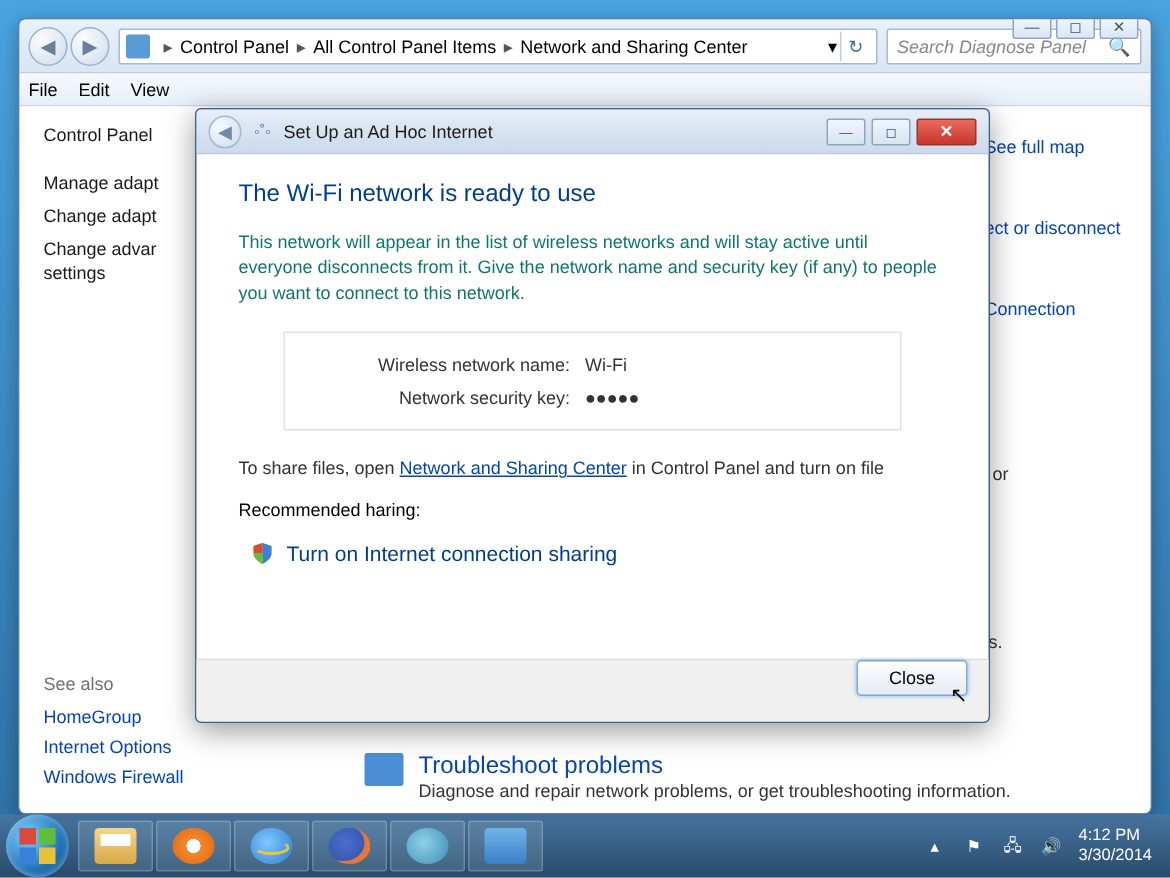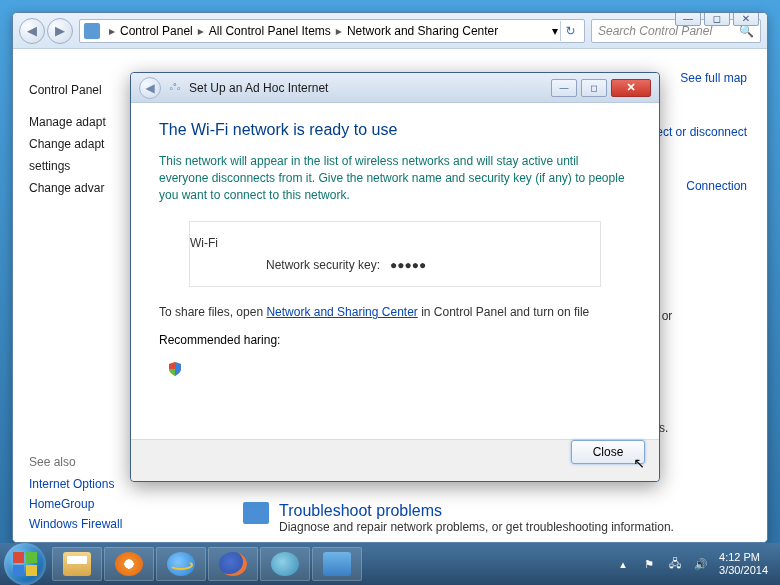--- a/index.html
+++ b/index.html
@@ -25,21 +25,21 @@
 
 .menu-bar { height: 22px; background: linear-gradient(#f6f9fd,#e6eef8); border-bottom: 1px solid #c9d6e8; display: flex; align-items: center; padding: 0 6px; font-size: 12px; gap: 14px; }
 
 
 .parent-body { position: absolute; top: 58px; left: 0; right: 0; bottom: 0; display: flex; background: #fff; }
 .sidebar { width: 210px; padding: 12px 16px; font-size: 12px; color: #1a1a1a; }
 .sidebar .item { margin-bottom: 8px; color: #1a1a1a; cursor: pointer; }
 .sidebar .section-label { color: #707070; margin-top: 260px; margin-bottom: 8px; }
 .sidebar .link-item { color: #0645ad; margin-bottom: 6px; cursor: pointer; }
 .main-area { flex: 1; padding: 16px 20px; font-size: 12px; position: relative; }
-.main-right-links { position: absolute; right: 20px; top: 0; text-align: right; font-size: 12px; }
+.main-right-links { position: absolute; right: 20px; top: 20px; font-size: 12px; }
 .main-right-links div { color: #0645ad; margin-bottom: 40px; cursor: pointer; }
 .main-body-text { position: absolute; right: 20px; top: 238px; width: 140px; color: #333; }
 .main-body-text2 { position: absolute; right: 20px; top: 350px; width: 160px; color: #333; }
 .troubleshoot { position: absolute; left: 230px; bottom: 8px; display: flex; gap: 10px; }
 .ts-icon { width: 26px; height: 22px; background: #4a8fd6; border-radius: 2px; }
 .ts-text .ts-link { color: #0645ad; font-size: 16px; }
 .ts-text .ts-desc { color: #333; font-size: 12px; }
 .help-icon { position: absolute; right: 6px; top: 62px; width: 18px; height: 18px; border-radius: 50%; background: #2a6dd0; color: #fff; font-size: 12px; font-weight: bold; display: flex; align-items: center; justify-content: center; }
 
 
@@ -114,35 +114,40 @@
       <span class="bc-sep">▸</span>
       <span>All Control Panel Items</span>
       <span class="bc-sep">▸</span>
       <span>Network and Sharing Center</span>
       <div class="bc-dropdown">
         <span>▾</span>
         <div class="bc-refresh">↻</div>
       </div>
     </div>
     <div class="search-box">
-      <span>Search Control Panel</span>
+      <span>Search Diagnose Panel</span>
       <span class="mag">🔍</span>
     </div>
+  </div>
+  <div class="menu-bar">
+    <span>File</span>
+    <span>Edit</span>
+    <span>View</span>
   </div>
   <div class="help-icon">?</div>
   <div class="parent-body">
     <div class="sidebar">
       <div class="item" style="margin-bottom:18px;">Control Panel</div>
       <div class="item">Manage adapt</div>
       <div class="item">Change adapt</div>
+      <div class="item" style="margin-bottom:2px">Change advar</div>
       <div class="item">settings</div>
-      <div class="item" style="margin-bottom:2px">Change advar</div>
       <div class="section-label">See also</div>
+      <div class="link-item">HomeGroup</div>
       <div class="link-item">Internet Options</div>
-      <div class="link-item">HomeGroup</div>
       <div class="link-item">Windows Firewall</div>
     </div>
     <div class="main-area">
       <div class="main-right-links">
         <div>See full map</div>
         <div>ect or disconnect</div>
         <div>Connection</div>
       </div>
       <div class="main-body-text">o a router or</div>
       <div class="main-body-text2">haring settings.</div>
@@ -166,40 +171,42 @@
       <div class="dlg-min">—</div>
       <div class="dlg-max">◻</div>
       <div class="dlg-close">✕</div>
     </div>
   </div>
   <div class="dlg-body">
     <div class="dlg-heading">The Wi-Fi network is ready to use</div>
     <div class="dlg-desc">This network will appear in the list of wireless networks and will stay active until everyone disconnects from it. Give the network name and security key (if any) to people you want to connect to this network.</div>
     <div class="info-box">
       <div class="info-row">
+        <div class="info-label">Wireless network name:</div>
         <div class="info-value">Wi-Fi</div>
       </div>
       <div class="info-row">
         <div class="info-label">Network security key:</div>
         <div class="info-value">●●●●●</div>
       </div>
     </div>
     <div class="dlg-text">
       <span>To share files, open </span><a>Network and Sharing Center</a><span> in Control Panel and turn on file</span>
     </div>
     <div class="rec-label">Recommended haring:</div>
     <div class="sharing-opt">
       <span class="shield">
         <svg viewBox="0 0 16 16">
             <path d="M8 1 L14 3 V8 C14 12 8 15 8 15 S2 12 2 8 V3 Z" fill="#f4c430"></path>
             <path d="M8 1 L14 3 V8 C14 12 8 15 8 15 V1 Z" fill="#3a7fd9"></path>
             <path d="M8 1 L2 3 V8 H8 V1 Z" fill="#d94a3a"></path>
             <path d="M8 8 V15 S2 12 2 8 H8 Z" fill="#5fbf3a"></path>
           </svg>
       </span>
+      <span>Turn on Internet connection sharing</span>
     </div>
   </div>
   <div class="dlg-footer">
     <button class="close-btn">Close</button>
     <span class="cursor">↖</span>
   </div>
 </div>
 
 <div class="taskbar">
   <div class="start-orb"></div>

